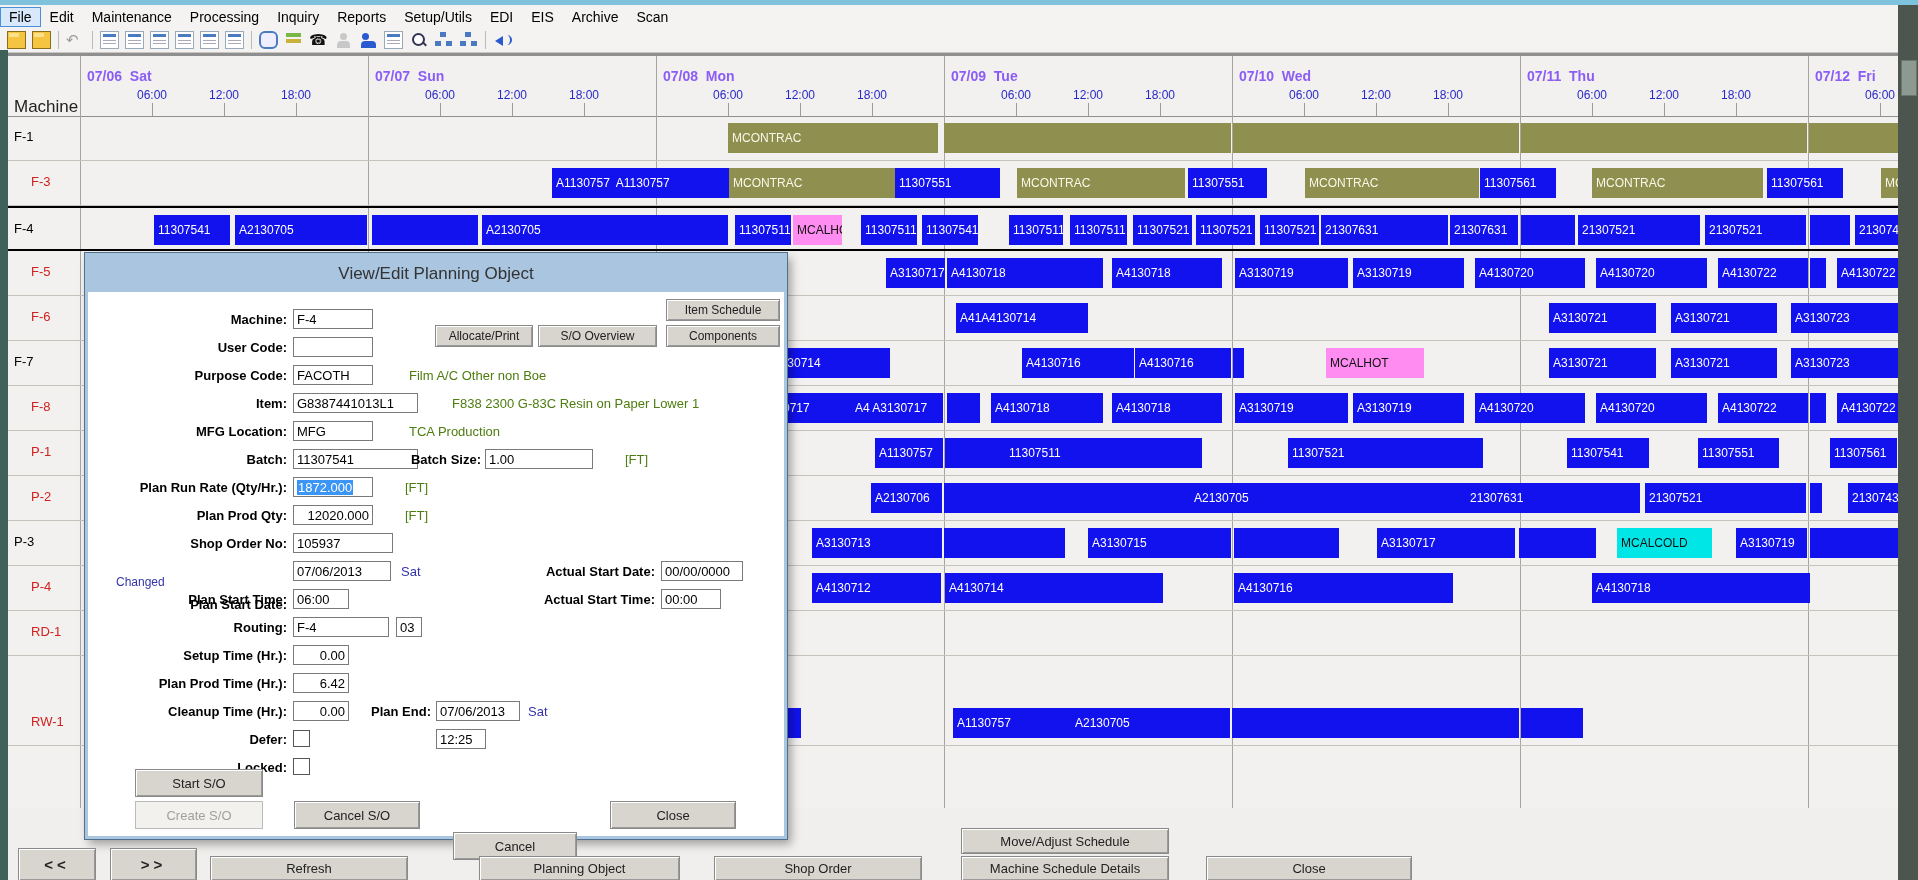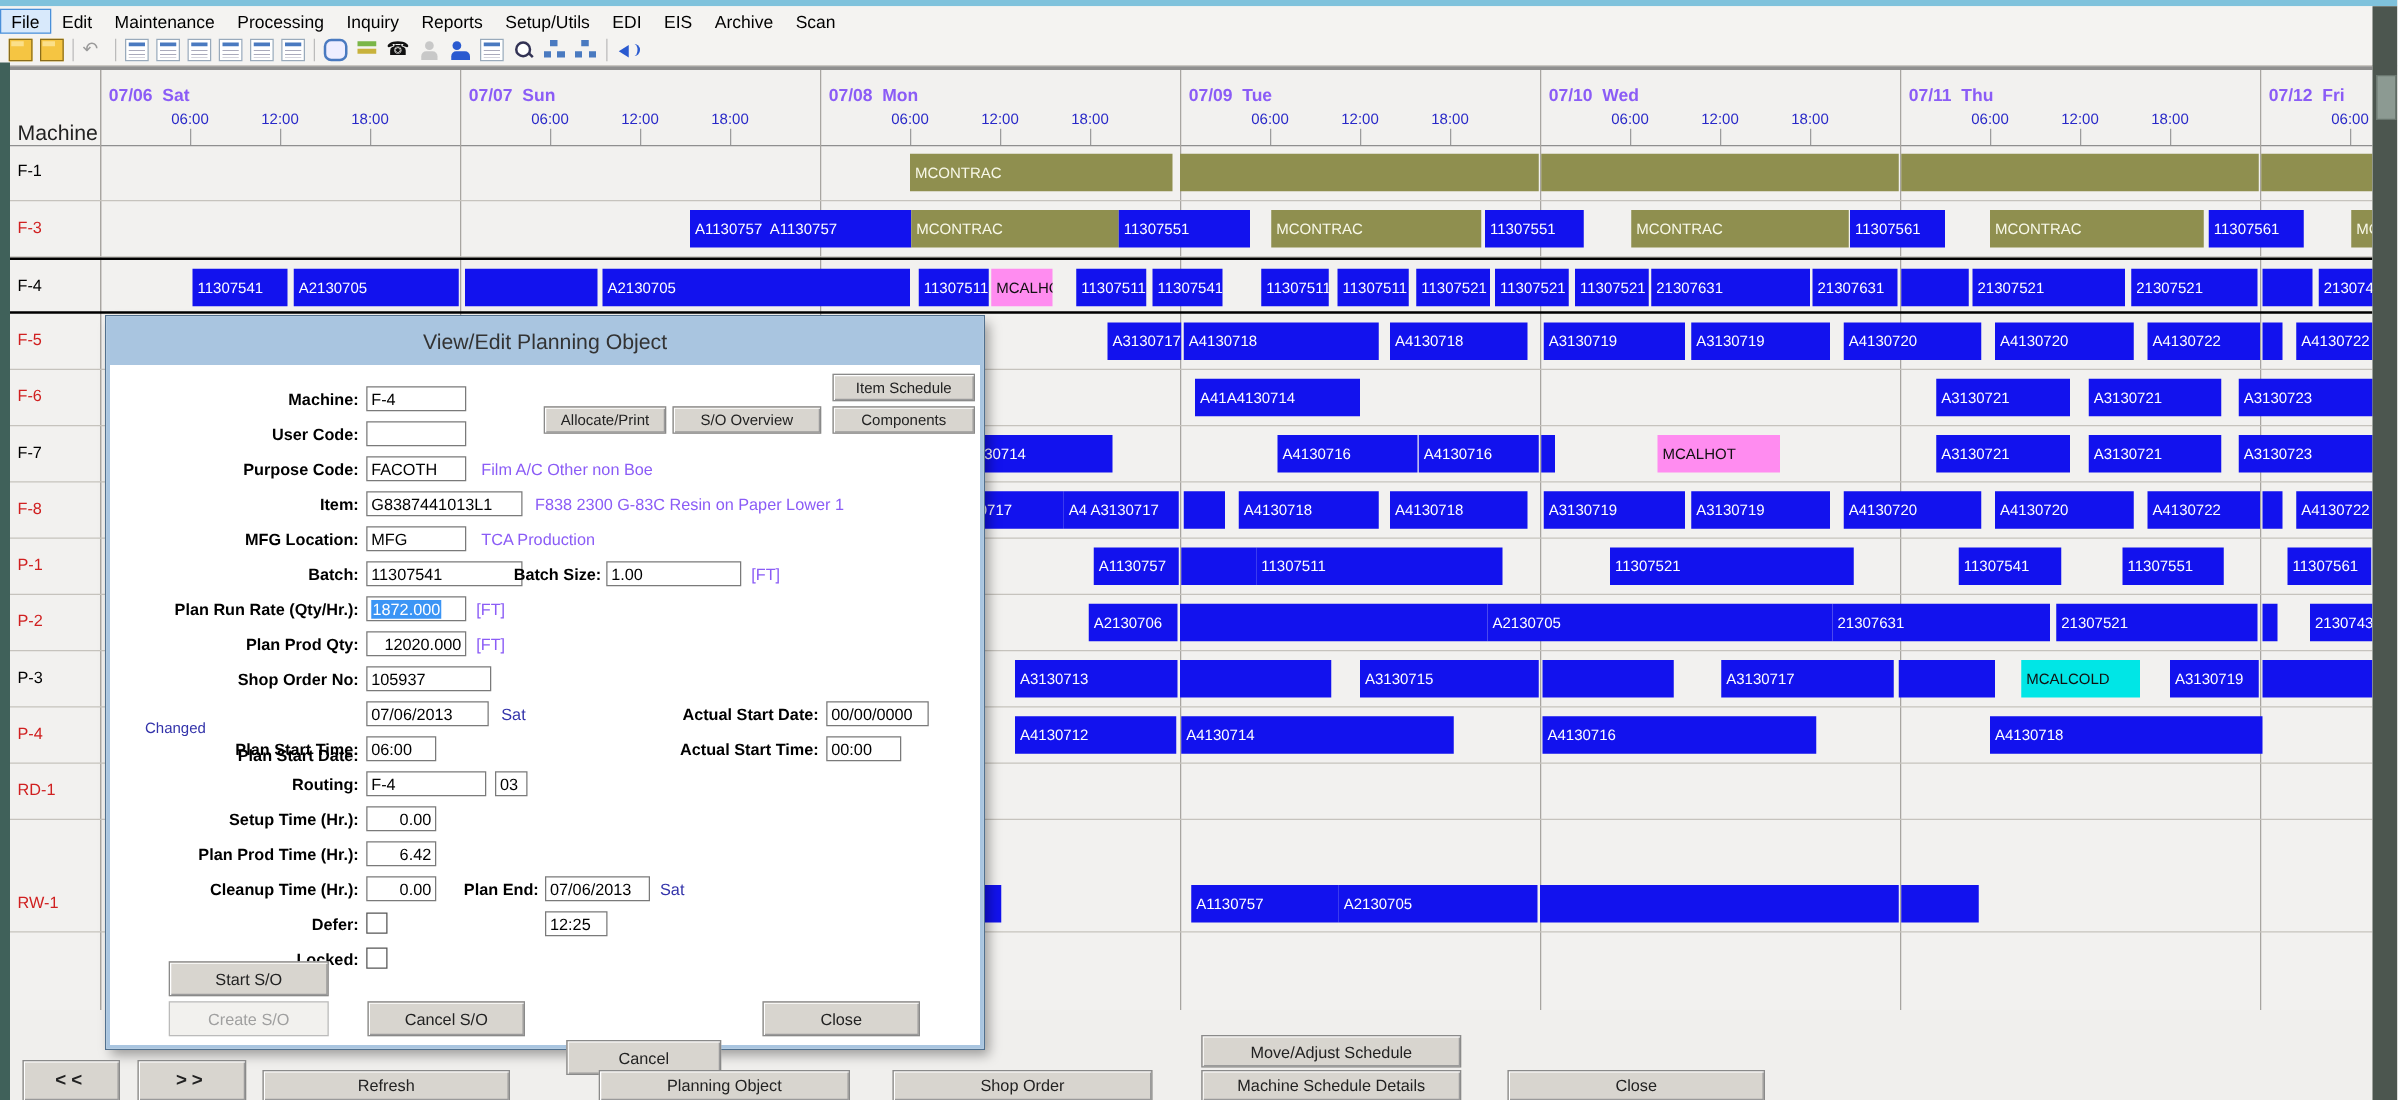--- a/index.html
+++ b/index.html
@@ -60,37 +60,37 @@
   .dayline{position:absolute;top:0;bottom:0;width:1px;background:#a8a5a0;}
   .mline{position:absolute;left:72px;top:0;bottom:0;width:1px;background:#a8a5a0;}
   .daylabel{position:absolute;top:12px;font-size:14px;font-weight:bold;color:#8b5cf6;white-space:pre;}
   .timelabel{position:absolute;top:32px;font-size:12px;color:#2828c8;transform:translateX(-50%);}
   .tick{position:absolute;top:47px;width:1px;height:13px;background:#9c9c9c;}
   .hdrline{position:absolute;left:0;top:60px;width:100%;height:1px;background:#8f8f8f;}
   #machine-hdr{position:absolute;left:6px;top:41px;font-size:17px;color:#222;}
   .mrow{position:absolute;left:0;width:1890px;height:45px;border-bottom:1px solid #c6c3bd;box-sizing:border-box;}
   .mrow.sel{border-top:2px solid #000;border-bottom:2px solid #000;}
   .mlabel{position:absolute;left:6px;top:13px;font-size:13px;width:60px;}
-  .mlabel.red{color:#d02020;}
+  .mlabel.red{color:#d02020;margin-left:17px;}
   .bar{position:absolute;top:7px;height:30px;overflow:hidden;white-space:pre;font-size:12px;
        color:#fff;line-height:30px;padding-left:4px;box-sizing:border-box;}
   .bar.run{background:#1212ee;}
   .bar.contract{background:#8f8f4f;color:#f8f8e8;}
   .bar.hot{background:#ff8cf0;color:#111;}
   .bar.cold{background:#00e6e6;color:#111;}
   
   #dialog{position:absolute;left:85px;top:253px;width:696px;height:580px;background:#fff;
           border:3px solid #a9c5e0;box-shadow:0 0 0 1px #51708e,4px 5px 9px rgba(0,0,0,.35);}
   #dlg-title{position:absolute;left:0;top:0;width:100%;height:36px;background:#a9c5e0;
           text-align:center;font-size:17px;color:#333;line-height:36px;}
   .dlabel{position:absolute;font-size:13px;font-weight:bold;text-align:right;white-space:nowrap;transform:translateX(-100%);}
   .dinput{position:absolute;height:20px;border:1px solid #7a7a7a;background:#fff;font-size:13px;
           line-height:20px;padding:0 3px;box-sizing:border-box;overflow:hidden;white-space:pre;}
   .dinput.num{text-align:right;}
-  .ddesc{position:absolute;font-size:13px;color:#8b5cf6;white-space:nowrap;}
+  .ddesc{position:absolute;font-size:13px;color:#4d7c0f;white-space:nowrap;margin-left:24px;}
   .dblue{position:absolute;font-size:13px;color:#3333aa;}
   .selval{background:#3b95f5;color:#fff;padding:0 1px;}
   .chk{position:absolute;width:15px;height:15px;border:1px solid #555;background:#fff;}
   .btn{position:absolute;background:#d8d5cf;border:1px solid #8a8a8a;font-size:13px;text-align:center;
        font-family:"Liberation Sans",sans-serif;color:#222;
        box-shadow:inset 1px 1px 0 #fff,inset -1px -1px 0 #9a9a9a;display:flex;align-items:center;justify-content:center;}
   .btn.disabled{background:#f2f1ee;color:#a0a0a0;border-color:#bbb;box-shadow:none;}
   
   .nav-btn{font-size:15px;font-weight:bold;letter-spacing:4px;}
 </style>

